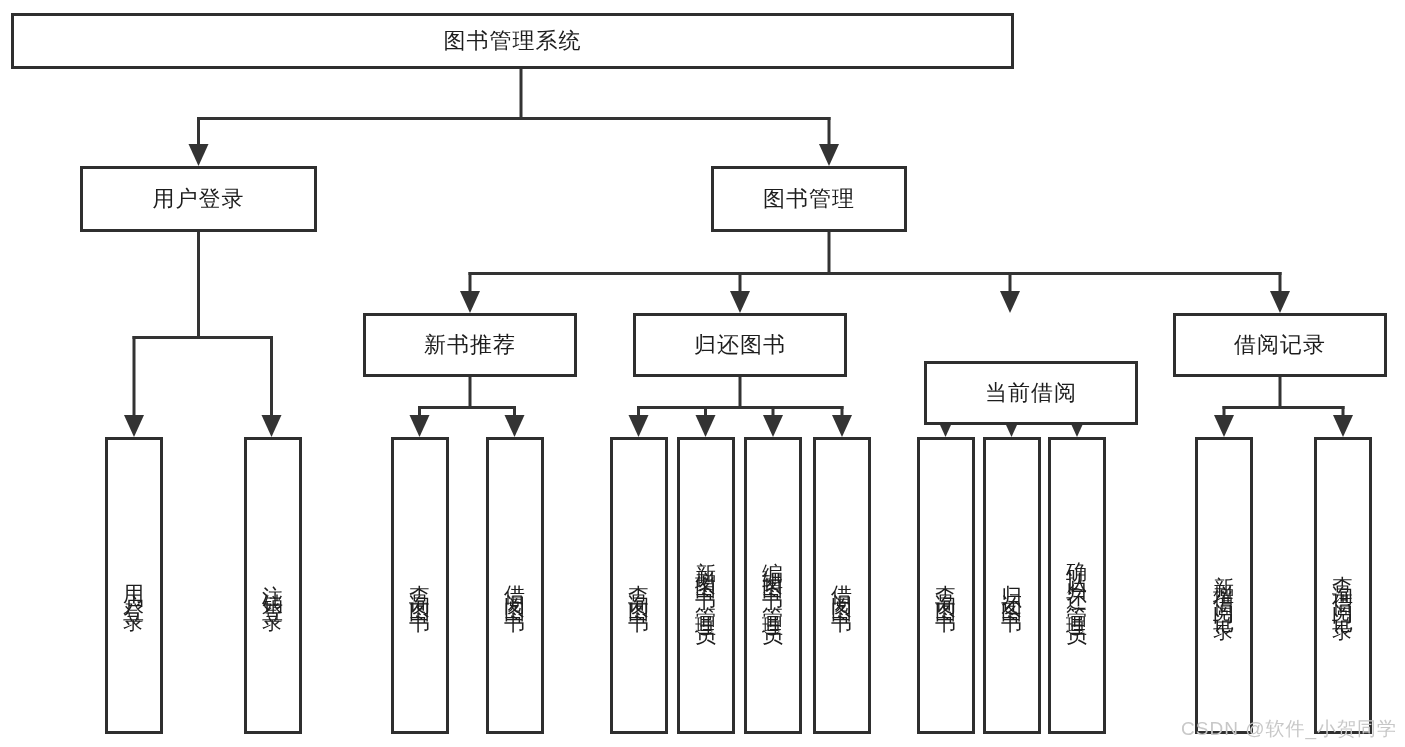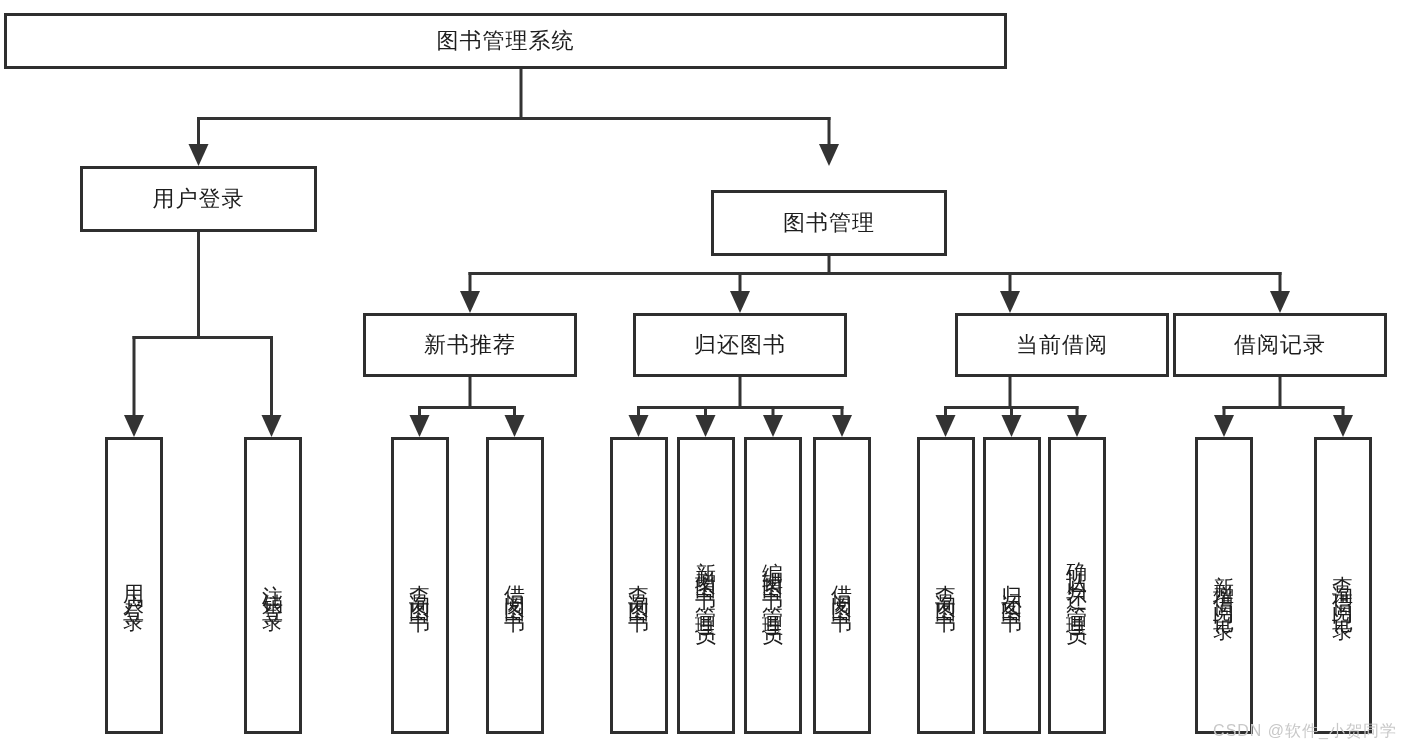--- a/index.html
+++ b/index.html
@@ -13,21 +13,21 @@
     display:flex;align-items:center;justify-content:center;color:#1d1d1d;
   }
   .hlabel{font-size:22px;letter-spacing:1px;white-space:nowrap;}
   .lvl3{top:313px;width:214px;height:64px;}
   .leaf{top:437px;width:58px;height:297px;}
   .vtext{
     writing-mode:vertical-rl;text-orientation:mixed;
     font-size:21px;letter-spacing:9px;line-height:1;white-space:nowrap;
   }
   .watermark{
-    position:absolute;right:8px;bottom:5px;font-size:16px;letter-spacing:1px;
+    position:absolute;right:8px;bottom:5px;font-size:19px;letter-spacing:1px;
     color:#c8c8c8;white-space:nowrap;margin-top:27px;
   }
 </style>
 </head>
 <body>
 
 <div class="canvas">
 
   <svg class="connector-layer" viewBox="0 0 1405 747" xmlns="http://www.w3.org/2000/svg">
     <g stroke="#333333" stroke-width="3" fill="none">
@@ -93,38 +93,38 @@
 
       <path d="M935.5 415 L955.5 415 L945.5 437 Z"></path>
       <path d="M1001.5 415 L1021.5 415 L1011.5 437 Z"></path>
       <path d="M1067 415 L1087 415 L1077 437 Z"></path>
 
       <path d="M1214 415 L1234 415 L1224 437 Z"></path>
       <path d="M1333 415 L1353 415 L1343 437 Z"></path>
     </g>
   </svg>
 
-  <div class="box" style="left:4px;top:13px;width:1003px;height:56px;">
+  <div class="box" style="left:11px;top:13px;width:1003px;height:56px;">
     <span class="hlabel">图书管理系统</span>
   </div>
 
   <div class="box" style="left:80px;top:166px;width:237px;height:66px;">
     <span class="hlabel">用户登录</span>
   </div>
-  <div class="box" style="left:711px;top:166px;width:236px;height:66px;margin-top:24px;">
+  <div class="box" style="left:711px;top:166px;width:196px;height:66px;">
     <span class="hlabel">图书管理</span>
   </div>
 
   <div class="box lvl3" style="left:363px;">
     <span class="hlabel">新书推荐</span>
   </div>
   <div class="box lvl3" style="left:633px;">
     <span class="hlabel">归还图书</span>
   </div>
-  <div class="box lvl3" style="left:955px;">
+  <div class="box lvl3" style="left:924px;margin-top:48px;">
     <span class="hlabel">当前借阅</span>
   </div>
   <div class="box lvl3" style="left:1173px;">
     <span class="hlabel">借阅记录</span>
   </div>
 
   <div class="box leaf" style="left:105px;">
     <span class="vtext">用户登录</span>
   </div>
   <div class="box leaf" style="left:244px;">

